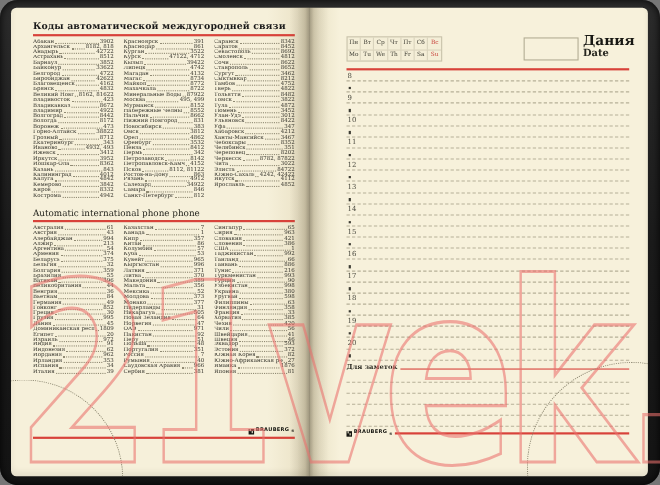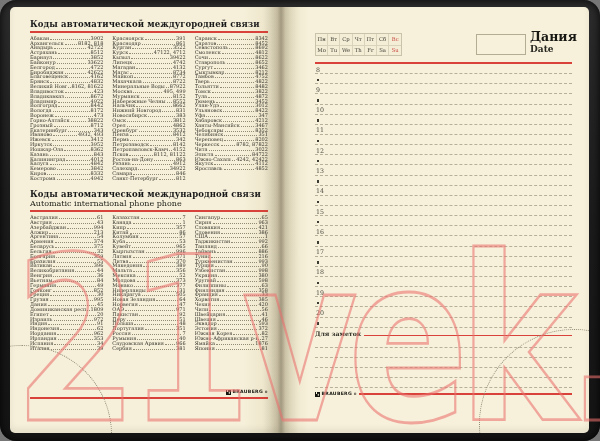--- a/index.html
+++ b/index.html
@@ -528,21 +528,20 @@
               </div>
               <div class="entry">
                 <span class="nm">Ярославль</span>
                 <span class="ld"></span>
                 <span class="cd">4852</span>
               </div>
             </div>
           </div>
       </div>
       <div class="sec-second">
-        <div class="sec-title">Коды автоматической международной связи</div>
         <div class="sec-sub">Automatic international phone phone</div>
         <div class="red-rule"></div>
         <div class="cols" id="int-cols">
             <div class="col">
               <div class="entry">
                 <span class="nm">Австралия</span>
                 <span class="ld"></span>
                 <span class="cd">61</span>
               </div>
               <div class="entry">

